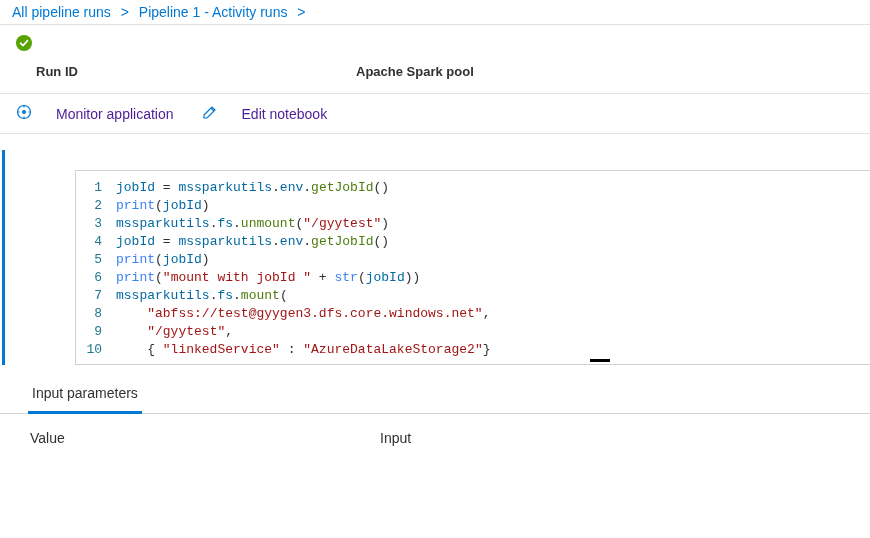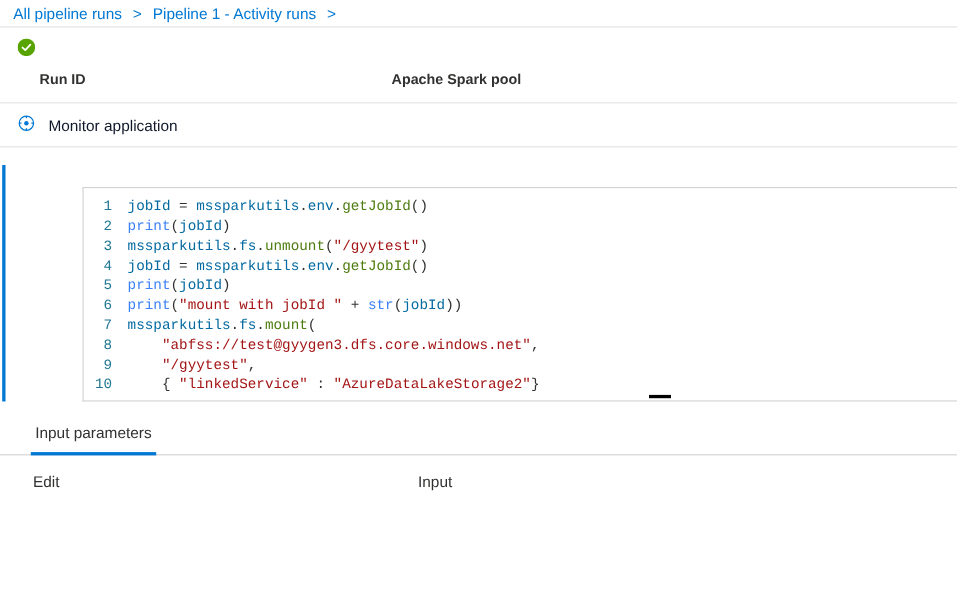--- a/index.html
+++ b/index.html
@@ -11,21 +11,21 @@
   
   .status-row { padding: 10px 16px 4px; }
   .status-icon svg { width: 16px; height: 16px; }
   
   .info-row { display: flex; padding: 6px 36px 14px; }
   .info-col { }
   .info-col.first { width: 320px; }
   .info-label { font-weight: 600; font-size: 13px; color: #323130; }
   
   .toolbar { display: flex; gap: 28px; padding: 10px 16px; border-top: 1px solid #e1e1e1; border-bottom: 1px solid #e1e1e1; align-items:center; }
-  .tool-btn { display: inline-flex; align-items: center; gap: 12px; color: #0f172a; font-size: 14px; background:none; border:none; cursor:pointer; padding:0; font-family:inherit;}
+  .tool-btn { display: inline-flex; align-items: center; gap: 24px; color: #4c1d95; font-size: 14px; background:none; border:none; cursor:pointer; padding:0; font-family:inherit;}
   .tool-btn svg { width: 16px; height: 16px; }
   
   .code-wrap { padding: 20px 0 0 10px; border-left: 3px solid #0078d4; margin-top: 16px; margin-left:2px; }
   .code-area { margin-left: 60px; border: 1px solid #d1d1d1; border-right:none; padding: 8px 0 0 0; font-family: Consolas, "Courier New", monospace; font-size: 13px; line-height: 18px; overflow:hidden; height:195px; }
   .code-line { display: flex; white-space: pre; }
   .ln { width: 40px; text-align: right; color: #237893; padding-right: 14px; user-select:none; }
   .code { }
   .id { color: #0369a1; }
   .fn { color: #4d7c0f; }
   .bi { color: #3b82f6; } 
@@ -75,20 +75,29 @@
   <button class="tool-btn">
     <span>
       <svg viewBox="0 0 16 16" fill="none" stroke="#0078d4" stroke-width="1.2">
           <circle cx="8" cy="8" r="6.5"></circle>
           <circle cx="8" cy="8" r="2" fill="#0078d4" stroke="none"></circle>
           <path d="M8 1.5v2M8 12.5v2M1.5 8h2M12.5 8h2"></path>
         </svg>
     </span>
     <span>Monitor application</span>
   </button>
+  <button class="tool-btn">
+    <span>
+      <svg viewBox="0 0 16 16" fill="none" stroke="#0078d4" stroke-width="1.2">
+          <path d="M2 11 L10 3 L13 6 L5 14 L2 14 Z"></path>
+          <path d="M9 4 L12 7"></path>
+        </svg>
+    </span>
+    <span>Edit notebook</span>
+  </button>
 </div>
 
 <div class="code-wrap">
   <div class="code-area">
     <div class="code-line"><span class="ln">1</span><span class="code"><span class="id">jobId</span> = <span class="id">mssparkutils</span>.<span class="id">env</span>.<span class="fn">getJobId</span>()</span></div>
     <div class="code-line"><span class="ln">2</span><span class="code"><span class="bi">print</span>(<span class="id">jobId</span>)</span></div>
     <div class="code-line"><span class="ln">3</span><span class="code"><span class="id">mssparkutils</span>.<span class="id">fs</span>.<span class="fn">unmount</span>(<span class="str">"/gyytest"</span>)</span></div>
     <div class="code-line"><span class="ln">4</span><span class="code"><span class="id">jobId</span> = <span class="id">mssparkutils</span>.<span class="id">env</span>.<span class="fn">getJobId</span>()</span></div>
     <div class="code-line"><span class="ln">5</span><span class="code"><span class="bi">print</span>(<span class="id">jobId</span>)</span></div>
     <div class="code-line"><span class="ln">6</span><span class="code"><span class="bi">print</span>(<span class="str">"mount with jobId "</span> + <span class="bi">str</span>(<span class="id">jobId</span>))</span></div>
@@ -97,15 +106,15 @@
     <div class="code-line"><span class="ln">9</span><span class="code">    <span class="str">"/gyytest"</span>,</span></div>
     <div class="code-line caret-bar"><span class="ln">10</span><span class="code">    { <span class="str">"linkedService"</span> : <span class="str">"AzureDataLakeStorage2"</span>}</span></div>
   </div>
 </div>
 
 <div class="tabs">
   <div class="tab active">Input parameters</div>
 </div>
 
 <div class="table-head">
-  <div class="th-type">Edit</div>
+  <div class="th-type">Value</div>
   <div class="th-value">Input</div>
 </div>
 
 </body></html>

